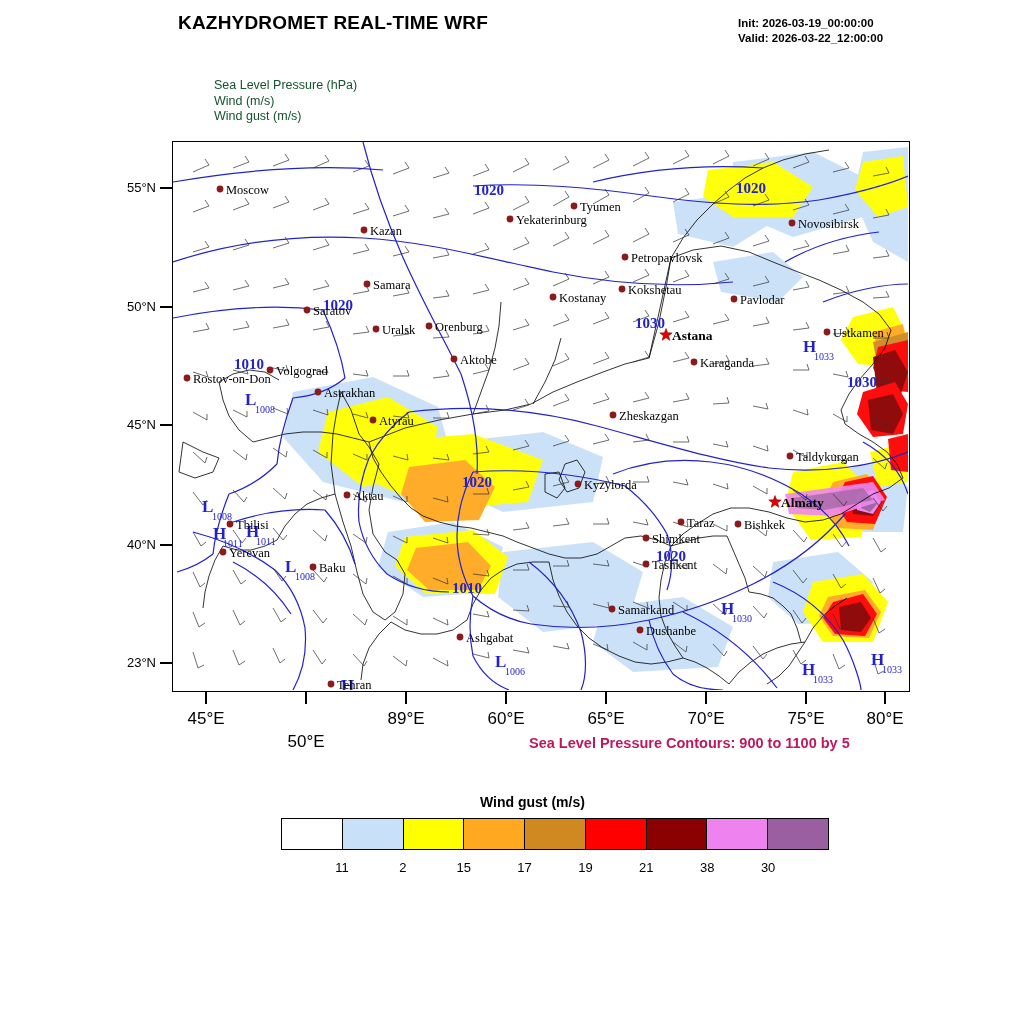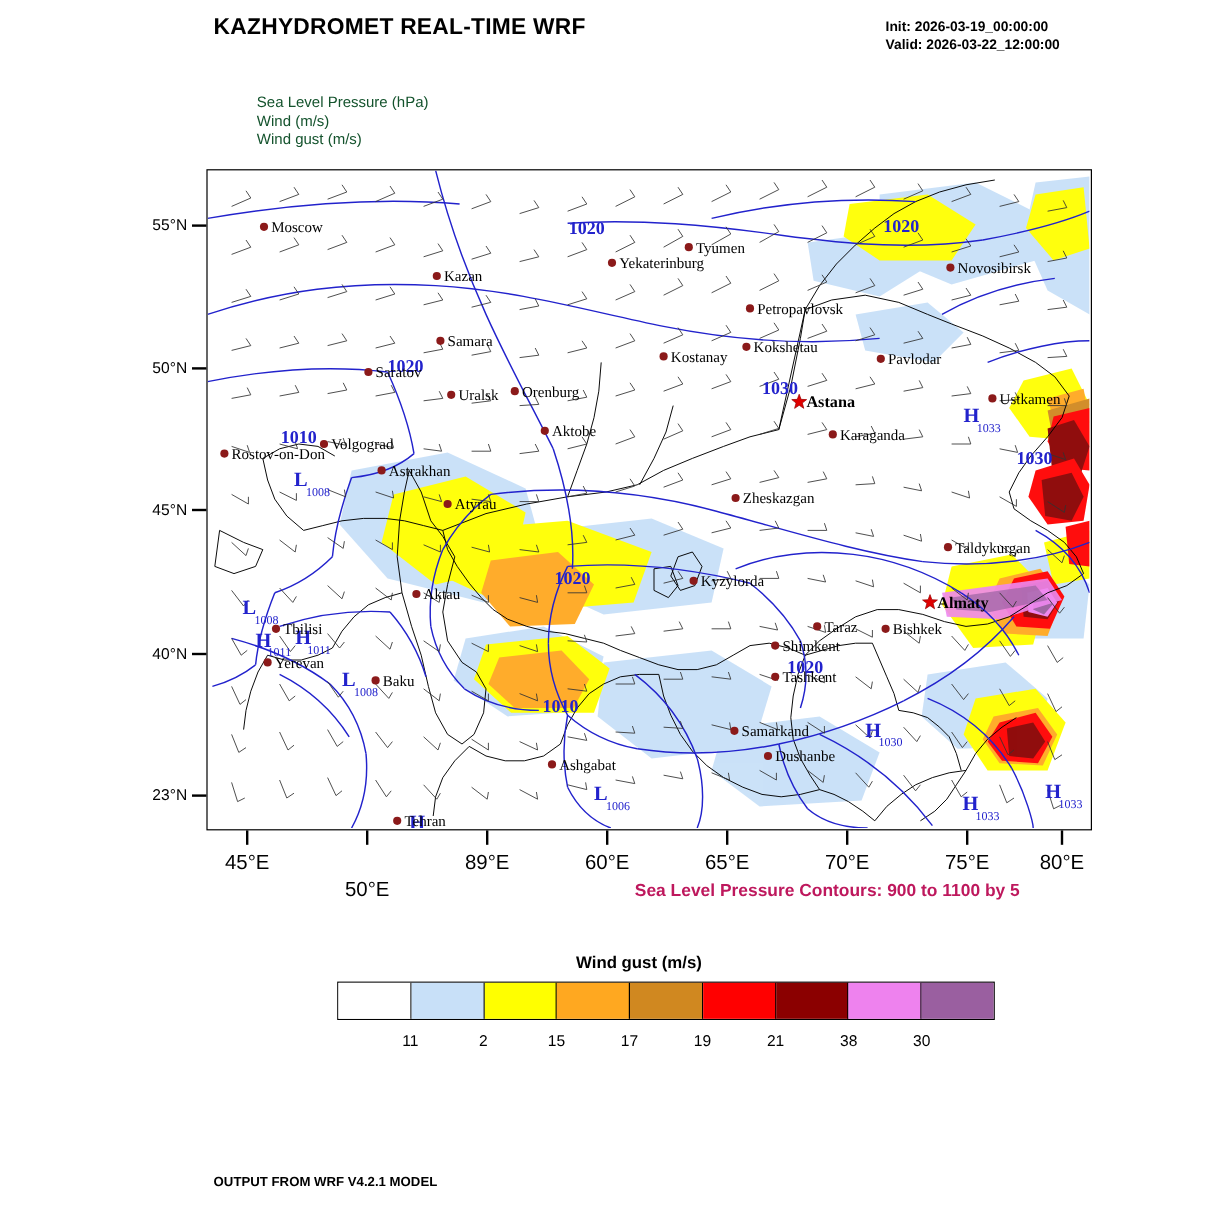--- a/index.html
+++ b/index.html
@@ -773,14 +773,13 @@
     <span style="left: 121.778px;">2</span>
     <span style="left: 182.667px;">15</span>
     <span style="left: 243.556px;">17</span>
     <span style="left: 304.444px;">19</span>
     <span style="left: 365.333px;">21</span>
     <span style="left: 426.222px;">38</span>
     <span style="left: 487.111px;">30</span>
   </div>
 
 <div class="abs" id="footer">
-  <div>OUTPUT FROM WRF V4.2.1 MODEL</div>
 </div>
 
 </body></html>

